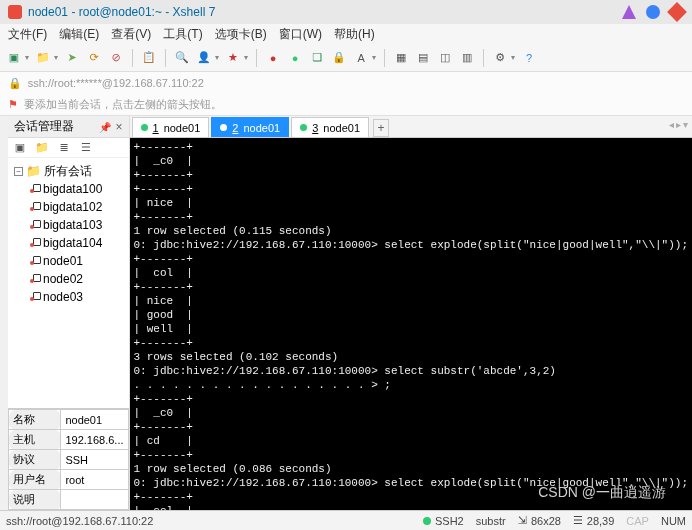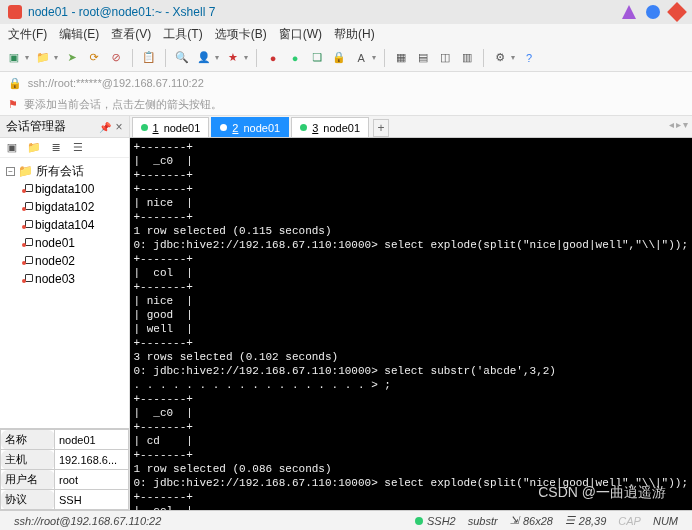--- a/index.html
+++ b/index.html
@@ -13,21 +13,21 @@
   .wc.red { background:#e74c3c; transform: rotate(45deg);}
   .menubar { height: 20px; background: #f6f6f6; display: flex; align-items: center; padding: 0 8px; gap: 12px; color: #333; }
   .toolbar { height: 28px; background: #f6f6f6; border-bottom: 1px solid #ddd; display: flex; align-items: center; padding: 0 6px; gap: 6px; }
   .tb-btn { width: 16px; height: 16px; display: inline-flex; align-items: center; justify-content: center; font-size: 11px; color: #555; }
   .tb-sep { width:1px; height:18px; background:#ccc; margin:0 2px;}
   .dd { font-size:8px; color:#888; margin-left:-3px;}
   .addrbar { height: 22px; background:#fbfbfb; display:flex; align-items:center; padding:0 8px; gap:6px; color:#999; font-size:11px; }
   .lock { color:#888; }
   .hint { height: 22px; background:#fbfbfb; display:flex; align-items:center; padding:0 8px; gap:6px; color:#999; font-size:11px; border-bottom:1px solid #e0e0e0;}
   .flag { color:#e74c3c; }
-  .main { display:flex; height: calc(530px - 24px - 20px - 28px - 22px - 22px - 20px); }
+  .main { display:flex; height: calc(530px - 24px - 20px - 28px - 22px - 22px - 20px); padding-left: 8px; }
   .side { width: 148px; display:flex; flex-direction:column; border-right:1px solid #ddd; background:#fff;}
   .side-head { height:22px; background:#efefef; border-bottom:1px solid #ddd; display:flex; align-items:center; padding:0 6px; justify-content:space-between;}
   .side-head .pin { font-size:10px; color:#666;}
   .side-head .x { font-size:12px; color:#666;}
   .side-toolbar { height:20px; border-bottom:1px solid #eee; display:flex; align-items:center; padding:0 4px; gap:6px;}
   .tree { flex:1; overflow:auto; padding:4px 2px;}
   .tree .row { display:flex; align-items:center; height:18px; gap:3px; padding-left:4px;}
   .tree .row.child { padding-left:20px;}
   .tree .exp { width:9px; height:9px; border:1px solid #888; font-size:8px; line-height:7px; text-align:center; color:#555;}
   .tree .folder { color:#e6b84c; }
@@ -41,21 +41,21 @@
   .content { flex:1; display:flex; flex-direction:column; background:#fff;}
   .tabs { height:22px; background:#f3f3f3; border-bottom:1px solid #ccc; display:flex; align-items:flex-end; padding-left:2px; position:relative;}
   .tab { height:20px; border:1px solid #ccc; border-bottom:none; background:#fff; display:flex; align-items:center; padding:0 8px; gap:5px; margin-right:2px; font-size:11px;}
   .tab.active { background:#1e90ff; color:#fff; border-color:#1e90ff;}
   .tab .dot { width:7px; height:7px; border-radius:50%; background:#2ecc71;}
   .tab.active .dot { background:#fff;}
   .tab .num { text-decoration: underline; }
   .tab-add { width:16px; height:18px; border:1px solid #ccc; text-align:center; line-height:16px; font-size:12px; color:#666; margin-left:2px;}
   .tabs .nav { position:absolute; right:4px; top:3px; display:flex; gap:2px; font-size:10px; color:#aaa;}
   .terminal { flex:1; background:#000; color:#eee; font-family: Consolas, "Courier New", monospace; font-size:11px; line-height:14px; padding:2px 4px; white-space:pre; overflow:hidden;}
-  .statusbar { position:absolute; left:0; right:0; bottom:0; height:20px; background:#f3f3f3; border-top:1px solid #ccc; display:flex; align-items:center; font-size:11px; color:#444; padding:0 14px; gap:12px;font-style:italic;}
+  .statusbar { position:absolute; left:0; right:0; bottom:0; height:20px; background:#f3f3f3; border-top:1px solid #ccc; display:flex; align-items:center; font-size:11px; color:#444; padding:0 6px; gap:12px;}
   .statusbar .sp { flex:1;}
   .statusbar .seg { display:flex; align-items:center; gap:4px; }
   .statusbar .greendot{width:8px;height:8px;background:#2ecc71;border-radius:50%;}
   .watermark { position:absolute; right:26px; bottom:28px; color:#d0d0d0; font-size:14px; pointer-events:none;}
 </style>
 </head>
 <body>
 
 <div class="titlebar">
   <span class="app-icon"></span>
@@ -140,20 +140,24 @@
       <div class="row child">
           <span class="host"></span>
           <span>bigdata100</span>
         </div>
       <div class="row child">
           <span class="host"></span>
           <span>bigdata102</span>
         </div>
       <div class="row child">
           <span class="host"></span>
+          <span>bigdata103</span>
+        </div>
+      <div class="row child">
+          <span class="host"></span>
           <span>bigdata104</span>
         </div>
       <div class="row child">
           <span class="host"></span>
           <span>node01</span>
         </div>
       <div class="row child">
           <span class="host"></span>
           <span>node02</span>
         </div>
@@ -167,26 +171,30 @@
         <tbody>
             <tr>
               <td class="k">名称</td>
               <td>node01</td>
             </tr>
         <tr>
               <td class="k">主机</td>
               <td>192.168.6...</td>
             </tr>
         <tr>
+              <td class="k">协议</td>
+              <td>SSH</td>
+            </tr>
+        <tr>
               <td class="k">用户名</td>
               <td>root</td>
             </tr>
         <tr>
-              <td class="k">协议</td>
-              <td>SSH</td>
+              <td class="k">说明</td>
+              <td></td>
             </tr>
       </tbody>
         </table>
     </div>
   </div>
 
   <div class="content">
     <div class="tabs">
       <div class="tab">
           <span class="dot"></span>

